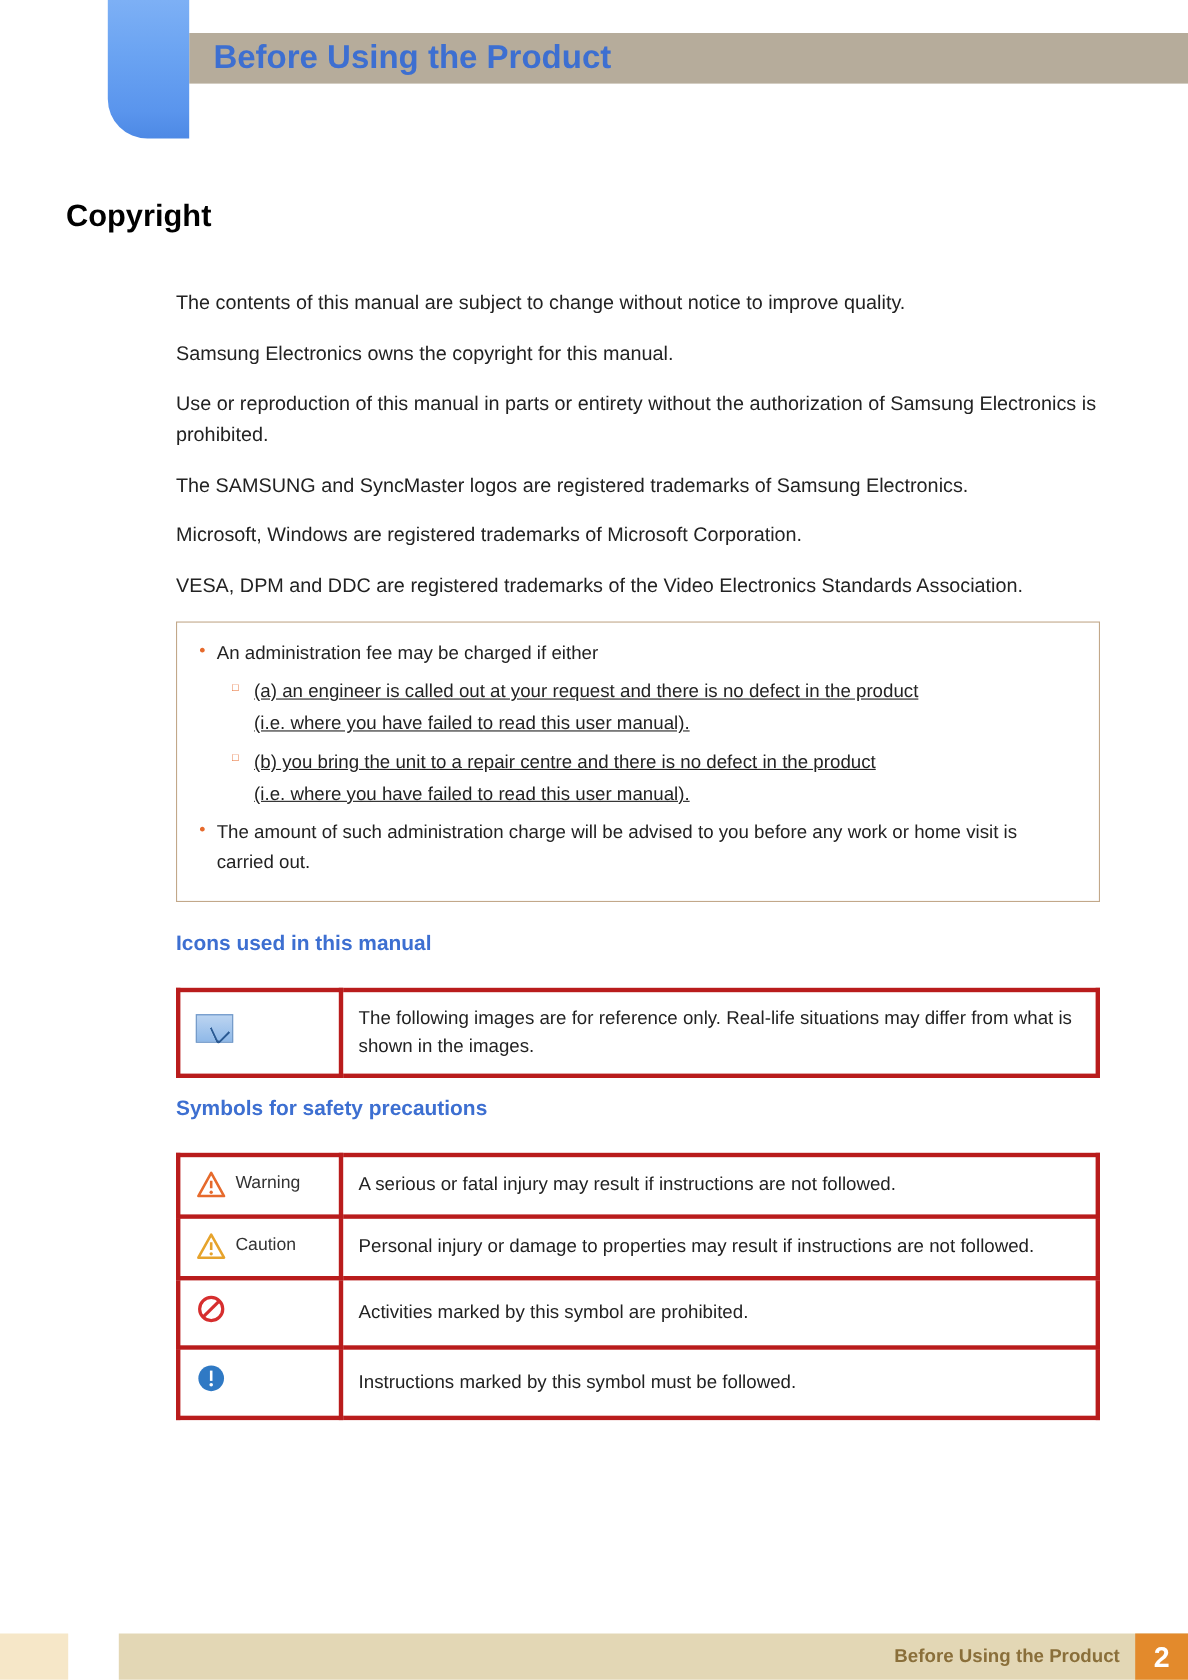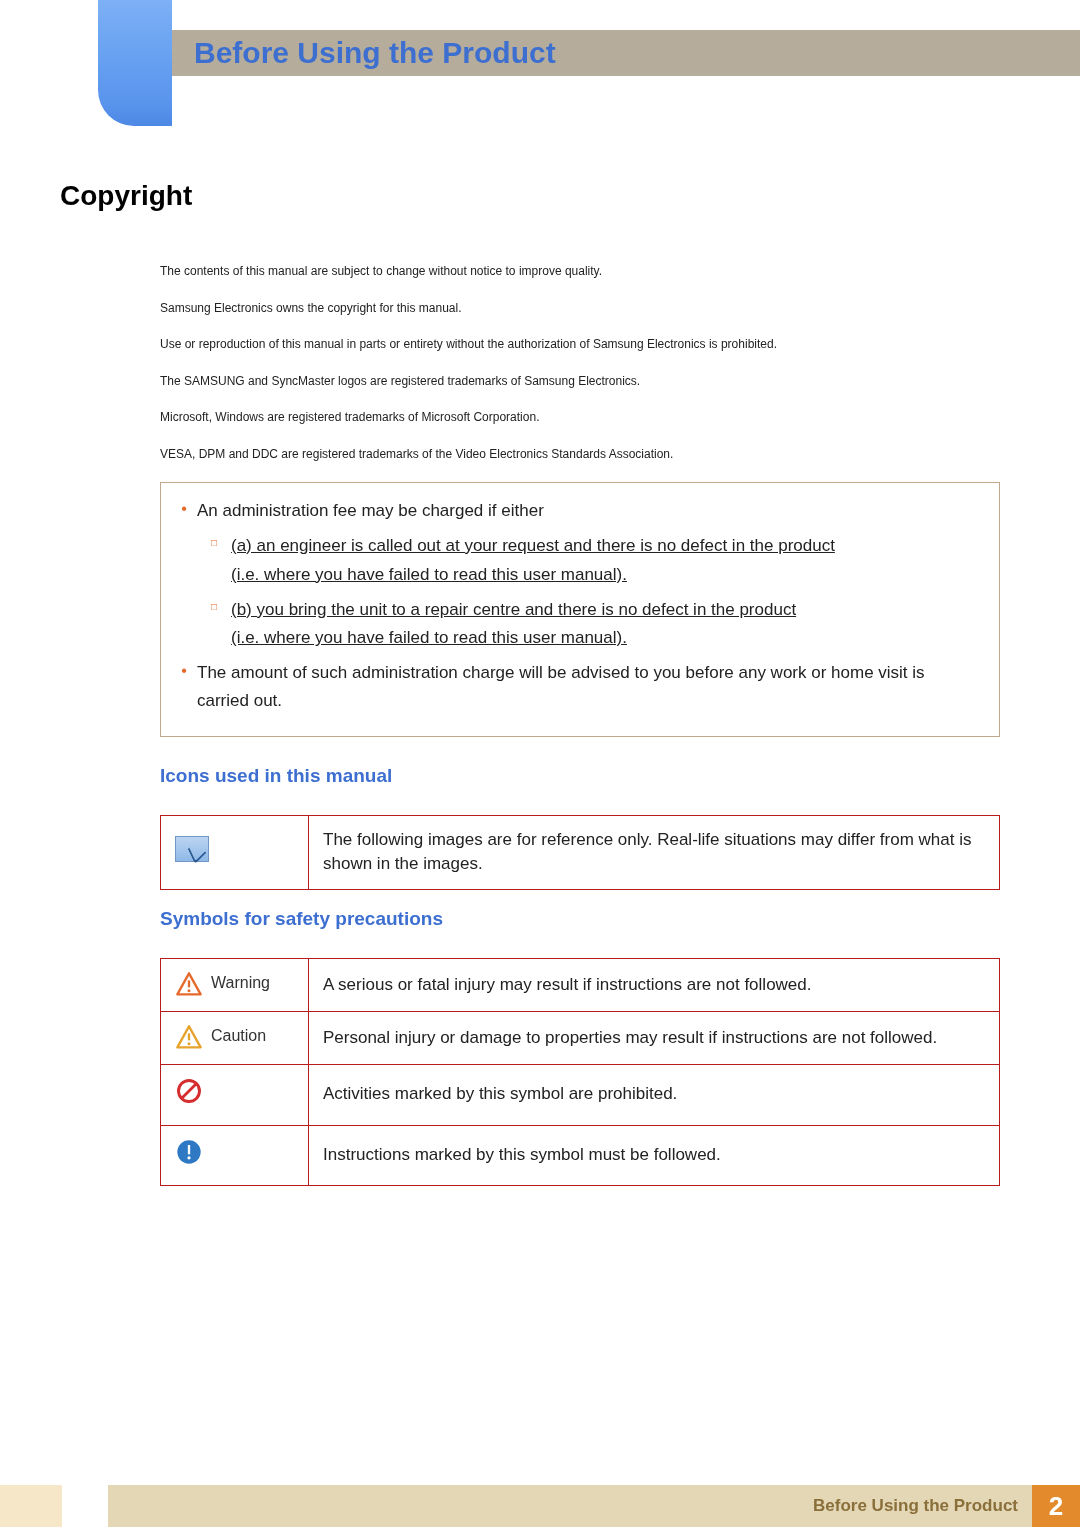--- a/index.html
+++ b/index.html
@@ -52,21 +52,21 @@
     color: #000000;
     font-size: 28px;
     font-weight: bold;
     margin-bottom: 50px;
   }
   .body-text {
     margin-left: 100px;
     margin-right: 20px;
   }
   .para {
-    font-size: 12px;
+    font-size: 18px;
     line-height: 1.55;
     margin-bottom: 18px;
     color: #222;
   }
   .admin-box {
     border: 1px solid #c2a88a;
     padding: 14px 18px 14px 10px;
     margin-top: 6px;
     margin-bottom: 28px;
   }
@@ -95,21 +95,21 @@
     font-size: 19px;
     font-weight: bold;
     margin-bottom: 28px;
     margin-top: 18px;
   }
   table.info-table {
     border-collapse: collapse;
     width: 100%;
   }
   table.info-table td {
-    border: 1px solid #b91c1c;
+    border: 4px solid #b91c1c;
     padding: 12px 14px;
     font-size: 17px;
     line-height: 1.45;
     vertical-align: middle;
     color: #222;
   }
   td.icon-cell { width: 148px; text-align: left; }
   .icon-note {
     display: inline-block;
     width: 34px; height: 26px;

